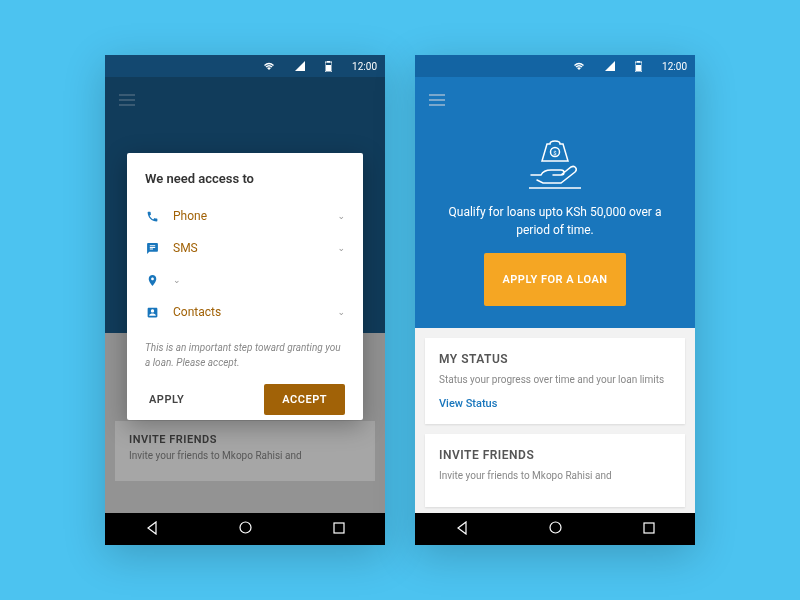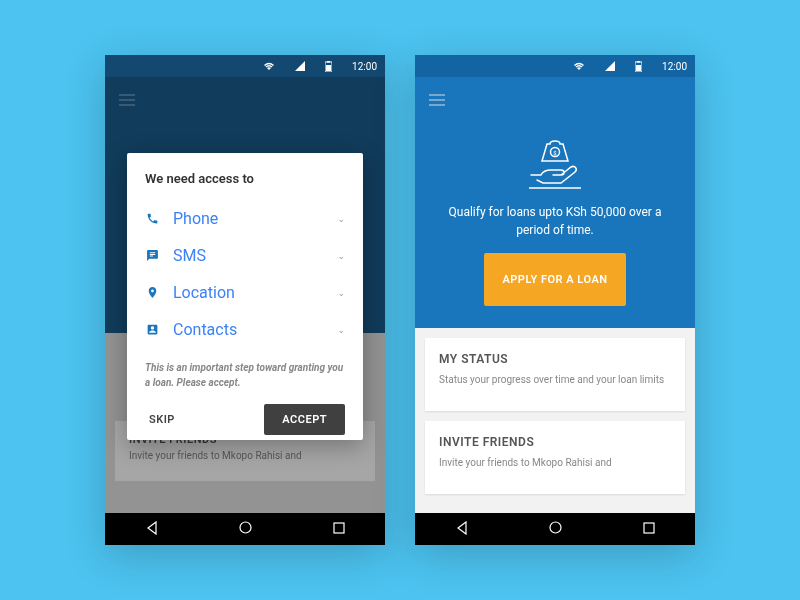--- a/index.html
+++ b/index.html
@@ -133,34 +133,33 @@
     }
     .perm-icon {
       width: 14px;
       height: 14px;
       display: flex;
       align-items: center;
       justify-content: center;
     }
     .perm-label {
       flex: 1;
-      font-size: 16px;
-      color: #3b82f6;
+      font-size: 12px;
+      color: #a16207;
     }
     .chevron {
       font-size: 9px;
       color: #999;
     }
     .dialog-note {
       font-size: 10px;
       color: #888;
       font-style: italic;
       margin: 12px 0 14px 0;
       line-height: 1.5;
-      font-weight: bold;
     }
     .dialog-actions {
       display: flex;
       justify-content: space-between;
       align-items: center;
     }
     .btn-skip {
       font-size: 11px;
       font-weight: 600;
       color: #444;
@@ -168,21 +167,21 @@
       background: none;
       border: none;
       cursor: pointer;
       padding: 8px 4px;
     }
     .btn-accept {
       font-size: 11px;
       font-weight: 600;
       color: #fff;
       letter-spacing: 0.5px;
-      background: #404040;
+      background: #a16207;
       border: none;
       cursor: pointer;
       padding: 9px 18px;
       border-radius: 2px;
     }
     .nav-bar {
       position: absolute;
       bottom: 0;
       left: 0;
       right: 0;
@@ -314,38 +313,37 @@
       <span class="perm-label">SMS</span>
       <span class="chevron">⌄</span>
     </div>
 
     <div class="perm-item">
       <span class="perm-icon">
         <svg width="13" height="13" viewBox="0 0 24 24">
             <path d="M12 2C8.1 2 5 5.1 5 9c0 5.2 7 13 7 13s7-7.8 7-13c0-3.9-3.1-7-7-7zm0 9.5c-1.4 0-2.5-1.1-2.5-2.5S10.6 6.5 12 6.5s2.5 1.1 2.5 2.5S13.4 11.5 12 11.5z" fill="#1976bc"></path>
           </svg>
       </span>
-      <span class="perm-label">Location</span>
       <span class="chevron">⌄</span>
     </div>
 
     <div class="perm-item">
       <span class="perm-icon">
         <svg width="13" height="13" viewBox="0 0 24 24">
             <path d="M19 3H5c-1.1 0-2 .9-2 2v14c0 1.1.9 2 2 2h14c1.1 0 2-.9 2-2V5c0-1.1-.9-2-2-2zm-7 3c1.7 0 3 1.3 3 3s-1.3 3-3 3-3-1.3-3-3 1.3-3 3-3zm6 12H6v-1c0-2 4-3.1 6-3.1s6 1.1 6 3.1v1z" fill="#1976bc"></path>
           </svg>
       </span>
       <span class="perm-label">Contacts</span>
       <span class="chevron">⌄</span>
     </div>
 
     <div class="dialog-note">This is an important step toward granting you a loan. Please accept.</div>
 
     <div class="dialog-actions">
-      <button class="btn-skip">SKIP</button>
+      <button class="btn-skip">APPLY</button>
       <button class="btn-accept">ACCEPT</button>
     </div>
   </div>
 
   <div class="nav-bar">
     <span><svg width="14" height="14" viewBox="0 0 14 14">
           <path d="M11 1 L3 7 L11 13 Z" fill="none" stroke="#fff" stroke-width="1.2"></path>
         </svg></span>
     <span><svg width="13" height="13" viewBox="0 0 13 13">
           <circle cx="6.5" cy="6.5" r="5.5" fill="none" stroke="#fff" stroke-width="1.2"></circle>
@@ -393,20 +391,21 @@
       </svg>
     </div>
     <div class="hero-text">Qualify for loans upto KSh 50,000 over a period of time.</div>
     <button class="btn-apply">APPLY FOR A LOAN</button>
   </div>
 
   <div class="cards">
     <div class="card">
       <div class="card-title">MY STATUS</div>
       <div class="card-desc">Status your progress over time and your loan limits</div>
+      <div class="card-link">View Status</div>
     </div>
     <div class="card">
       <div class="card-title">INVITE FRIENDS</div>
       <div class="card-desc">Invite your friends to Mkopo Rahisi and</div>
     </div>
   </div>
 
   <div class="nav-bar">
     <span><svg width="14" height="14" viewBox="0 0 14 14">
           <path d="M11 1 L3 7 L11 13 Z" fill="none" stroke="#fff" stroke-width="1.2"></path>

